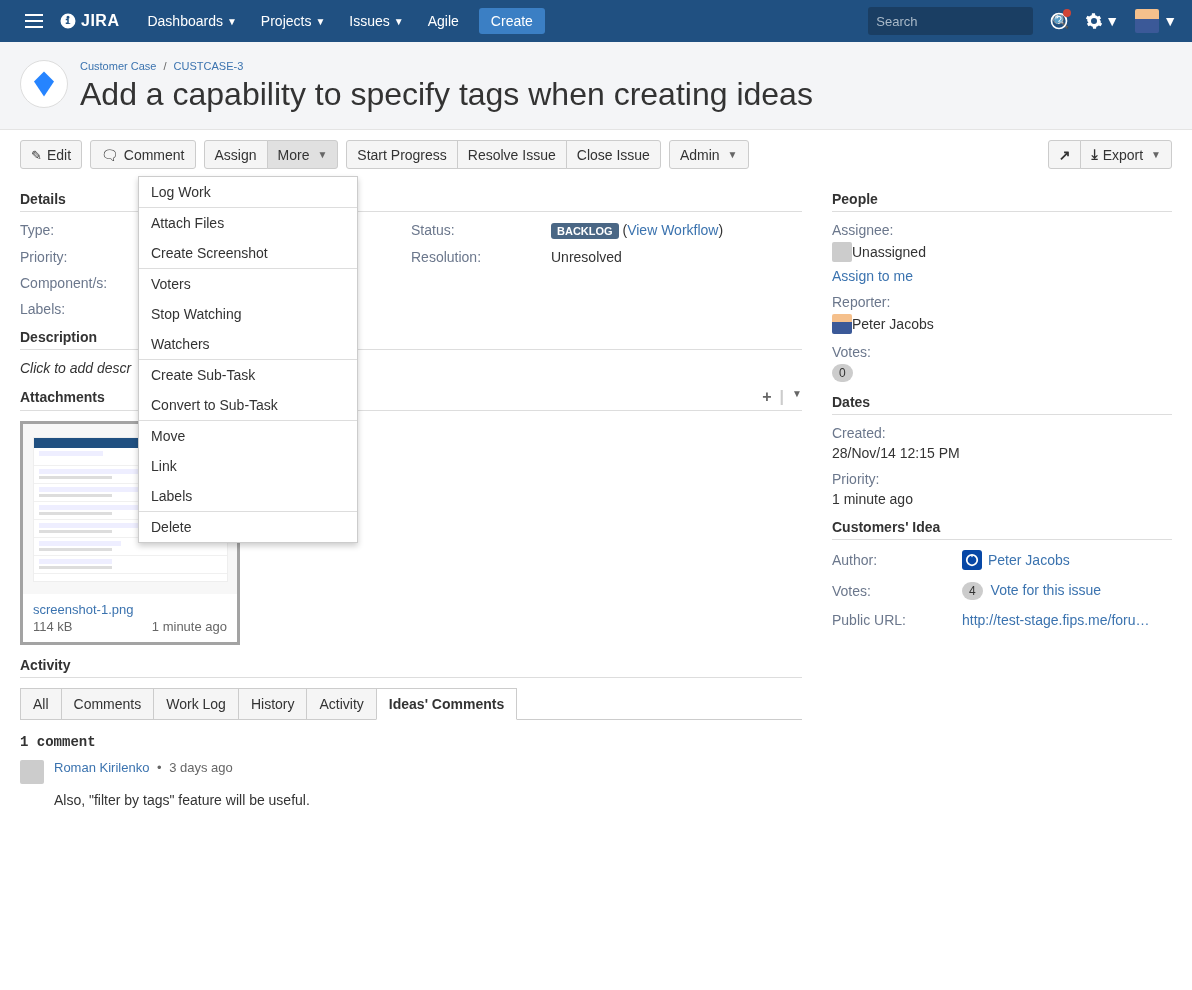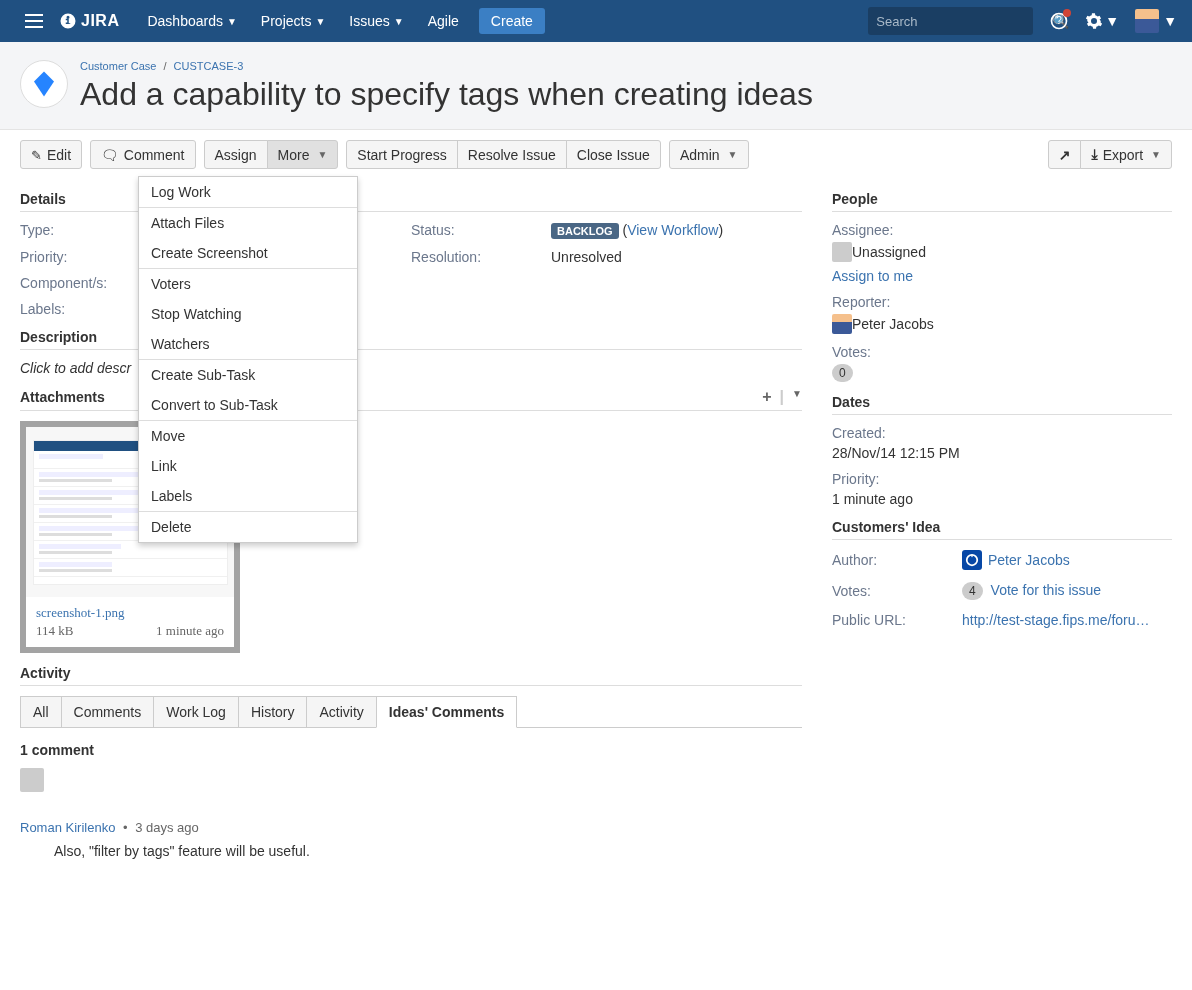--- a/index.html
+++ b/index.html
@@ -58,32 +58,32 @@
 .details-grid { display: grid; grid-template-columns: 140px 1fr 140px 1fr; row-gap: 10px; font-size: 14px; }
 .details-grid .lbl { color: #6b778c; }
 .status-badge { display: inline-block; background: #4a6785; color: #fff; font-size: 11px; font-weight: bold; padding: 2px 6px; border-radius: 3px; }
 .link { color: #3b73af; text-decoration: none; cursor: pointer; }
 
 .desc-placeholder { font-style: italic; color: #333; }
 
 .attachments-header { display: flex; align-items: center; }
 .attachments-header .tools { margin-left: auto; color: #666; font-size: 16px; display: flex; gap: 8px; }
 
-.attachment-card { border: 6px solid #a3a3a3; width: 220px; padding: 0; margin-top: 8px; font-family: Liberation Serif, serif; }
+.attachment-card { border: 3px solid #a3a3a3; width: 220px; padding: 0; margin-top: 8px; }
 .attachment-thumb { width: 100%; height: 170px; background: #f7f7f7; display: flex; align-items: center; justify-content: center; overflow: hidden; }
 .attachment-info { padding: 8px 10px; font-size: 13px; }
 .attachment-info .fname { color: #3b73af; display: block; margin-bottom: 2px; }
 .attachment-meta { display: flex; justify-content: space-between; color: #666; }
 
 .tabs { display: flex; border-bottom: 1px solid #ccc; margin-top: 8px; }
 .tab { padding: 7px 12px; border: 1px solid #ccc; background: #f5f5f5; margin-right: -1px; margin-bottom: -1px; cursor: pointer; font-size: 14px; color: #333; }
 .tab.active { background: #fff; border-bottom: 1px solid #fff; font-weight: bold; }
 
-.comment-count { font-weight: bold; margin: 14px 0 10px 0; }
-.comment { display: flex; gap: 28px; margin-bottom: 8px; flex-direction: column; }
+.comment-count { font-weight: bold; margin: 14px 0 10px 0; font-family: Liberation Mono, monospace; }
+.comment { display: flex; gap: 10px; margin-bottom: 8px; }
 .comment-avatar { width: 24px; height: 24px; background: #ccc; border-radius: 2px; }
 .comment-head { font-size: 13px; }
 .comment-head .author { color: #3b73af; }
 .comment-head .dot { color: #666; margin: 0 4px; }
 .comment-head .time { color: #666; }
 .comment-body { margin-top: 6px; font-size: 14px; margin-left: 34px; }
 
 
 .side-row { font-size: 14px; margin-bottom: 10px; }
 .side-row .lbl { color: #6b778c; display: block; margin-bottom: 4px; }

